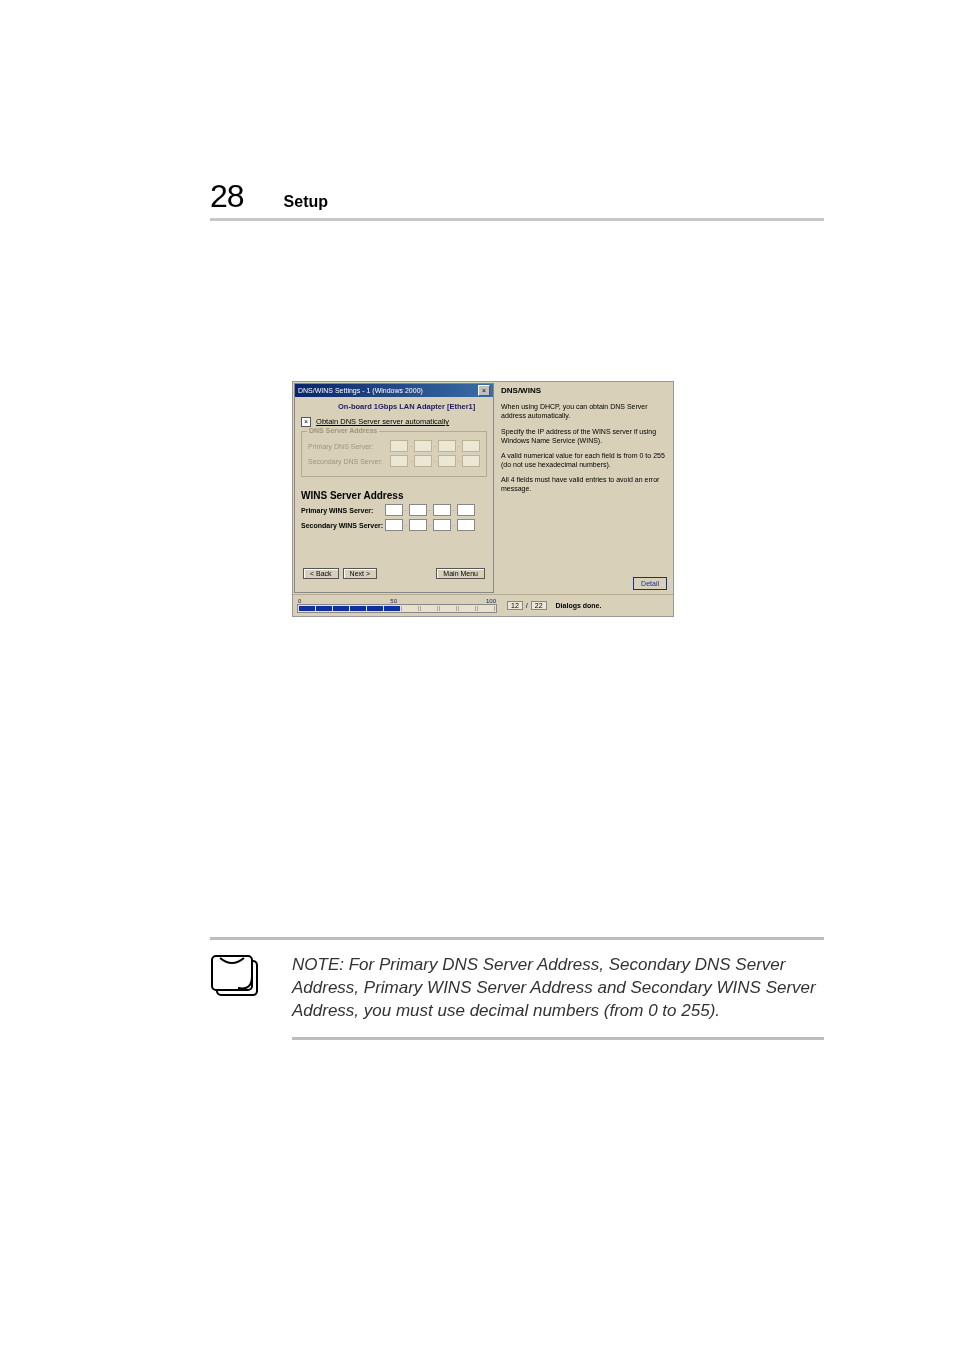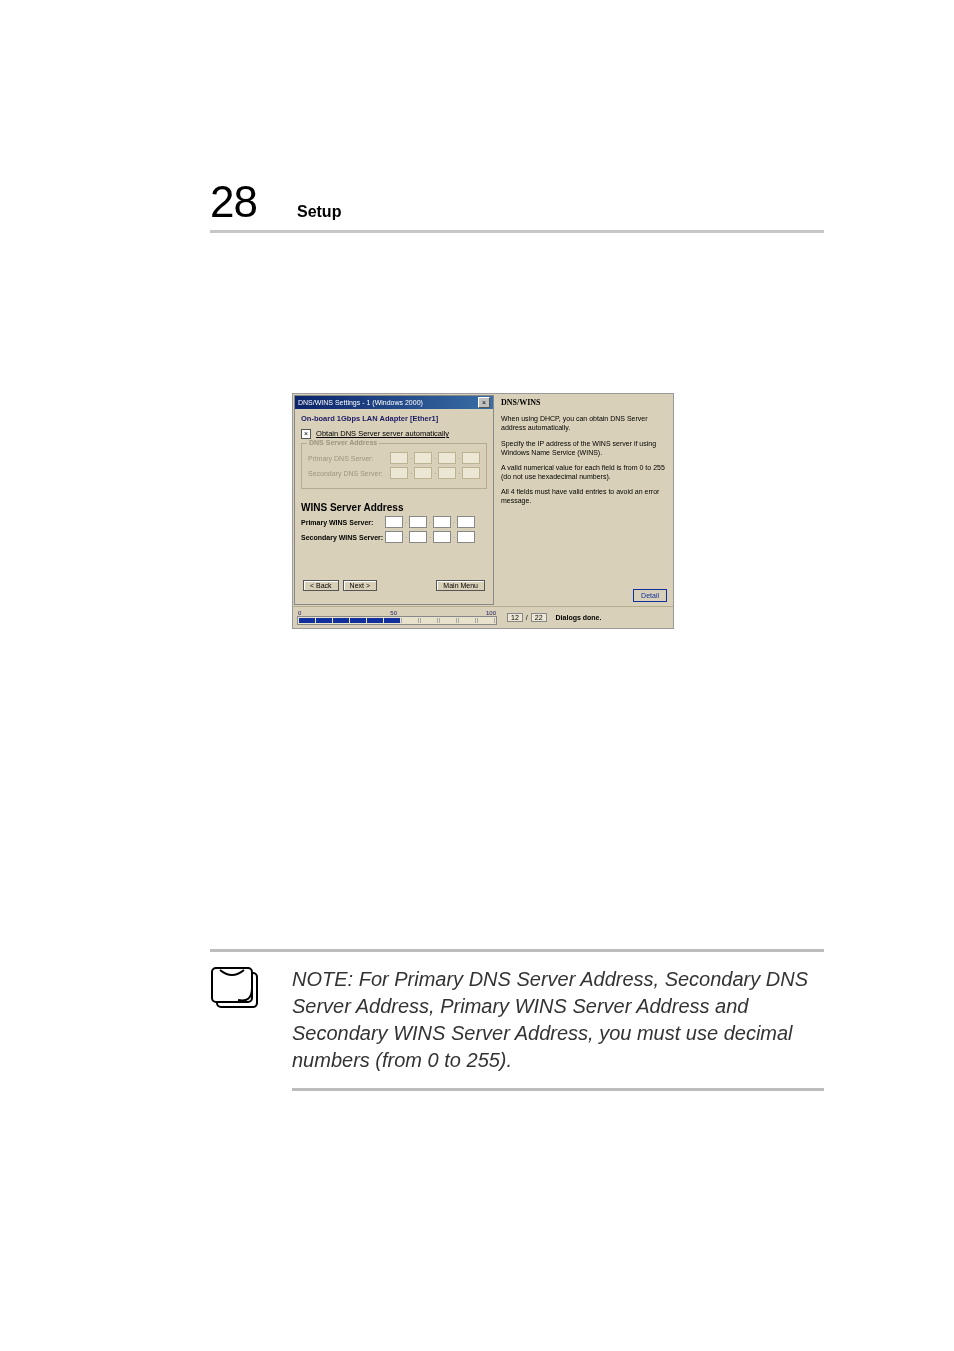--- a/index.html
+++ b/index.html
@@ -16,21 +16,21 @@
     box-sizing: border-box;
     padding: 180px 130px 0 210px;
   }
   .header-row {
     display: flex;
     align-items: baseline;
     border-bottom: 3px solid #c7c7c7;
     padding-bottom: 6px;
   }
   .page-number {
-    font-size: 44px;
+    font-size: 32px;
     line-height: 1;
     font-weight: 400;
     font-family: "Arial Narrow", Arial, sans-serif;
     letter-spacing: -1px;
   }
   .header-label {
     font-size: 16px;
     font-weight: bold;
     margin-left: 40px;
   }
@@ -82,20 +82,21 @@
     border-right-color: #555;
     border-bottom-color: #555;
   }
   .ss-left-content {
     padding: 5px 6px 6px 6px;
   }
   .ss-subtitle {
     color: #1a1a66;
     font-weight: bold;
     font-size: 7.5px;
+    margin-left: 37px;
   }
   .ss-checkline {
     margin-top: 6px;
     font-size: 7.5px;
   }
   .ss-checkline .box {
     display: inline-block;
     width: 8px;
     height: 8px;
     border: 1px solid #555;
@@ -176,21 +177,20 @@
     flex: 1;
     padding: 4px 6px;
     font-size: 7px;
     line-height: 1.3;
   }
   .ss-right-title {
     font-weight: bold;
     font-size: 8px;
     color: #000;
     margin-bottom: 6px;
-    font-family: Liberation Serif, serif;
   }
   .ss-right p {
     margin: 0 0 6px 0;
   }
   .ss-right .detail-wrap {
     text-align: right;
     margin-top: 84px;
   }
   .detail-btn {
     border: 1px solid #1030a0;
@@ -262,21 +262,21 @@
     height: 44px;
     position: relative;
   }
   .note-icon svg { display: block; }
   .note-text-cell {
     flex: 1;
     border-top: 3px solid #bdbdbd;
     border-bottom: 3px solid #bdbdbd;
     padding: 14px 0 14px 0;
     font-style: italic;
-    font-size: 20px;
+    font-size: 17px;
     line-height: 1.35;
     color: #333;
   }
 </style>
 </head>
 <body>
 
 <div class="page">
 
   <div class="header-row">

